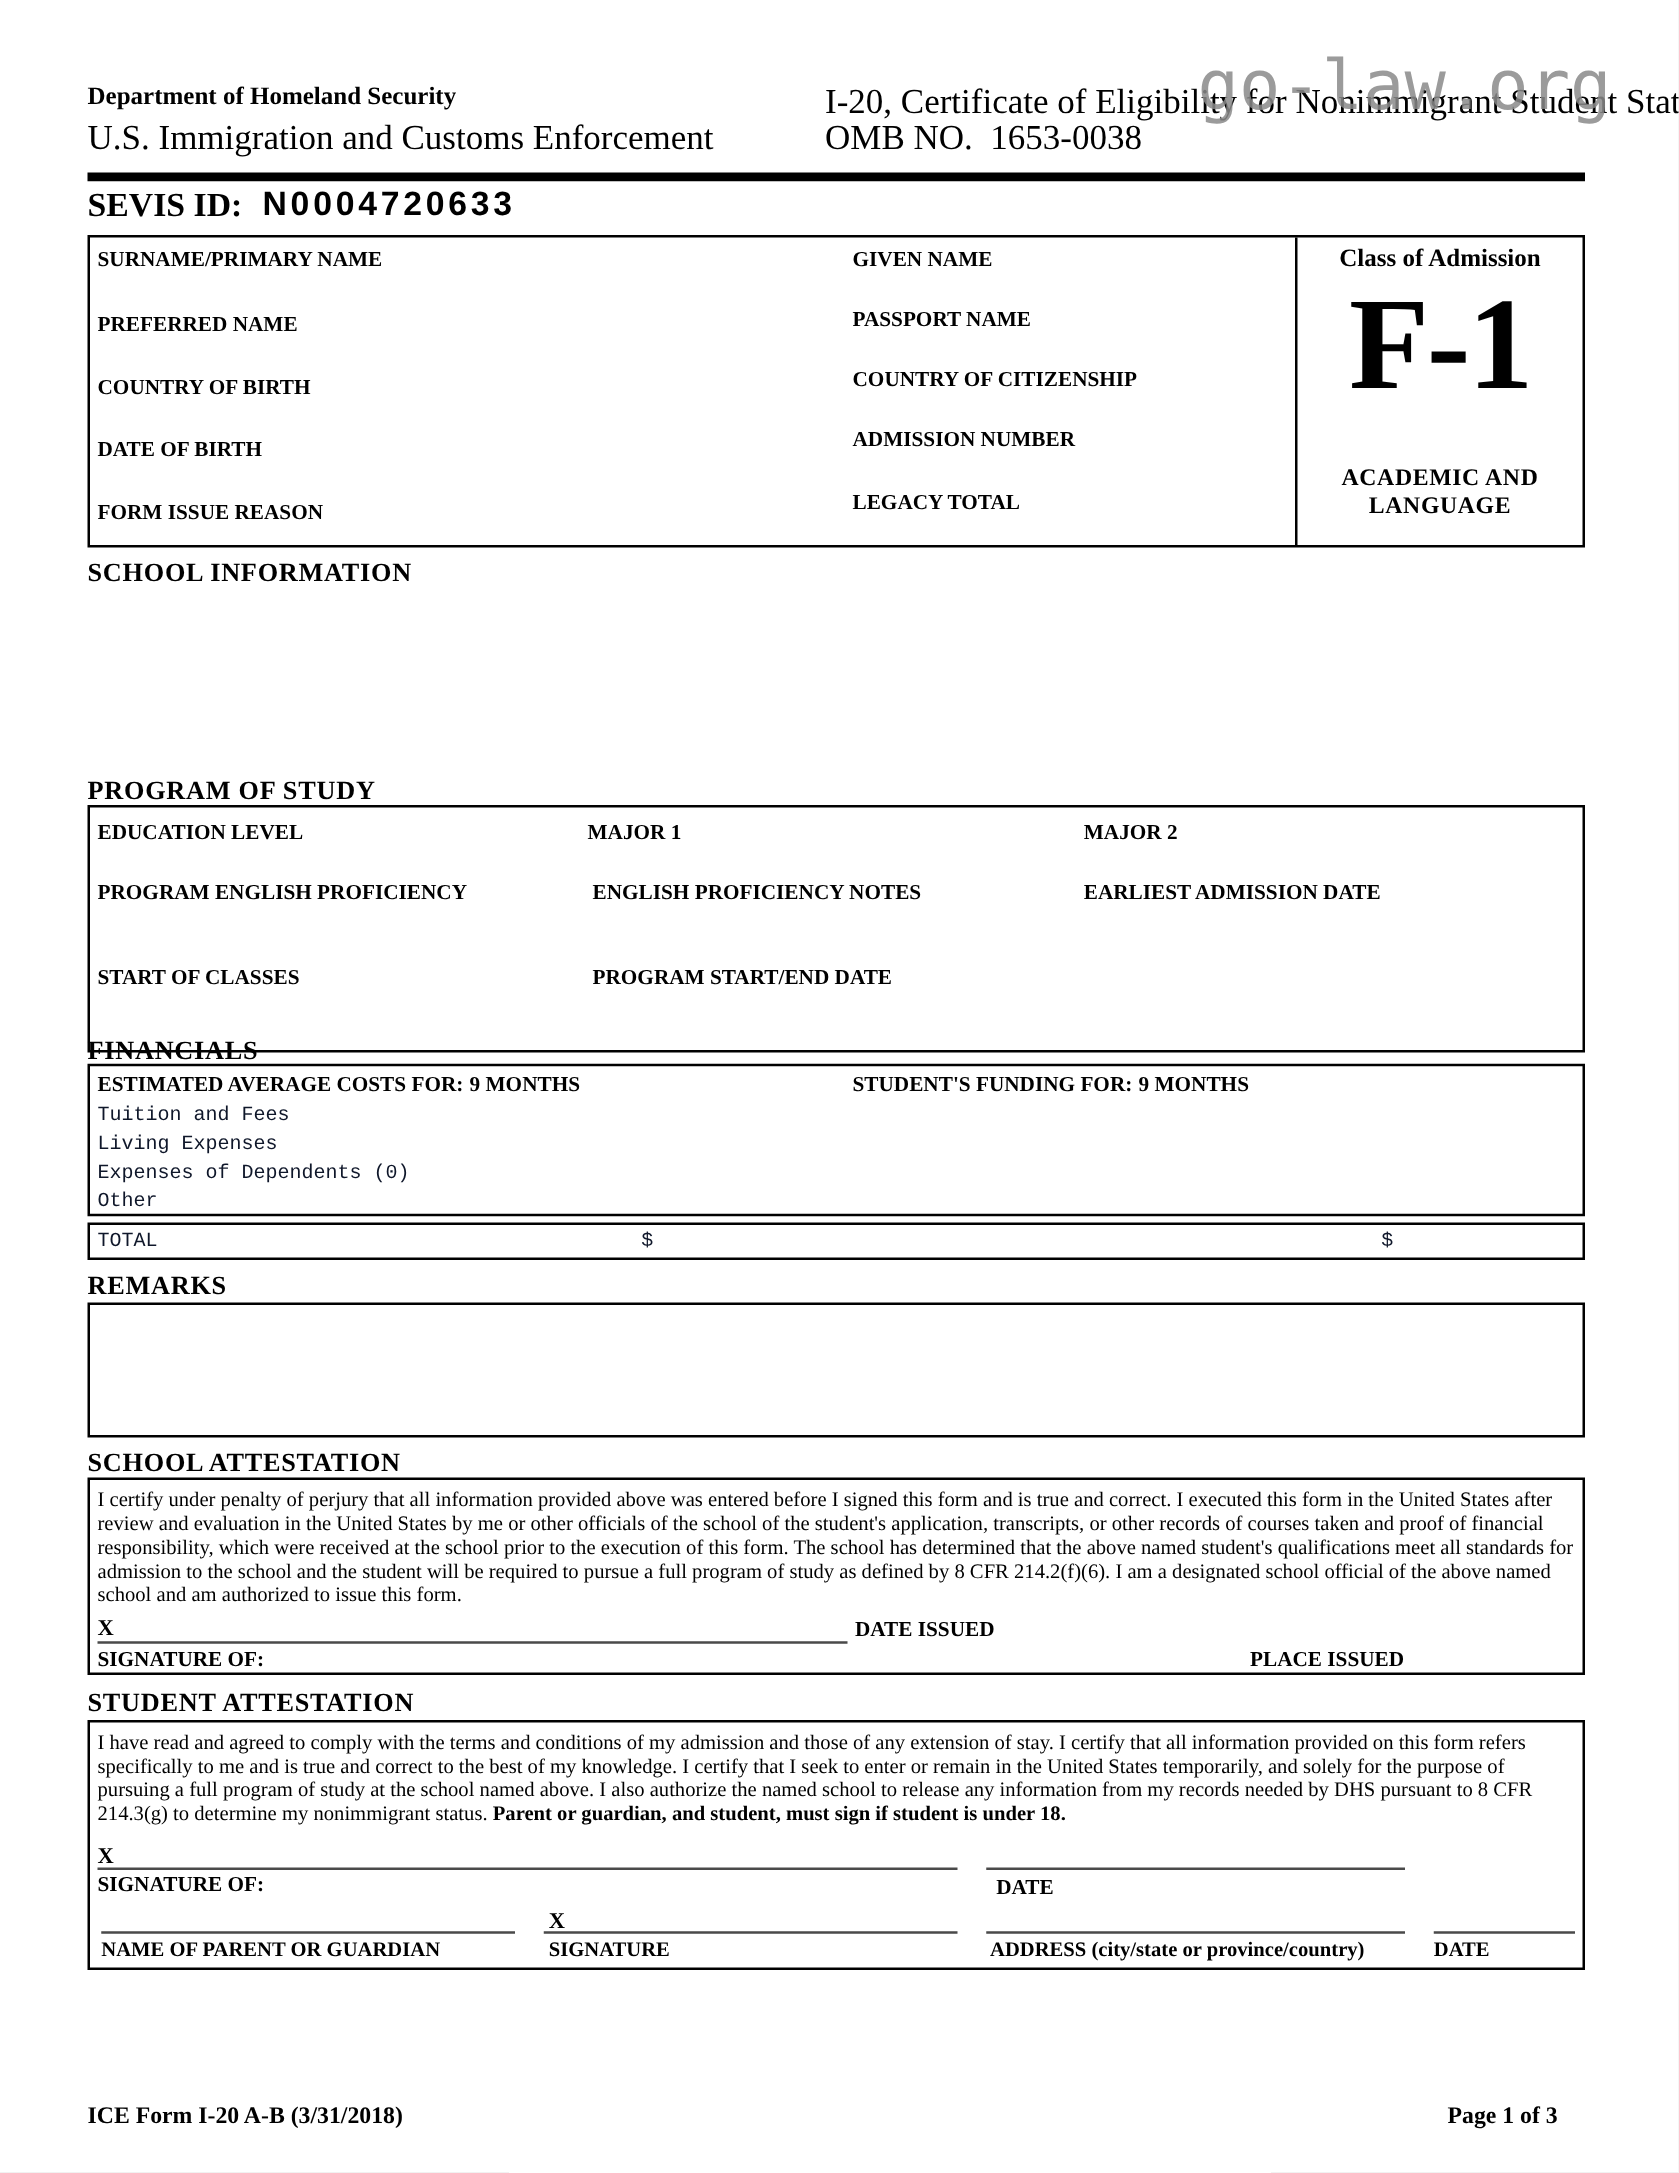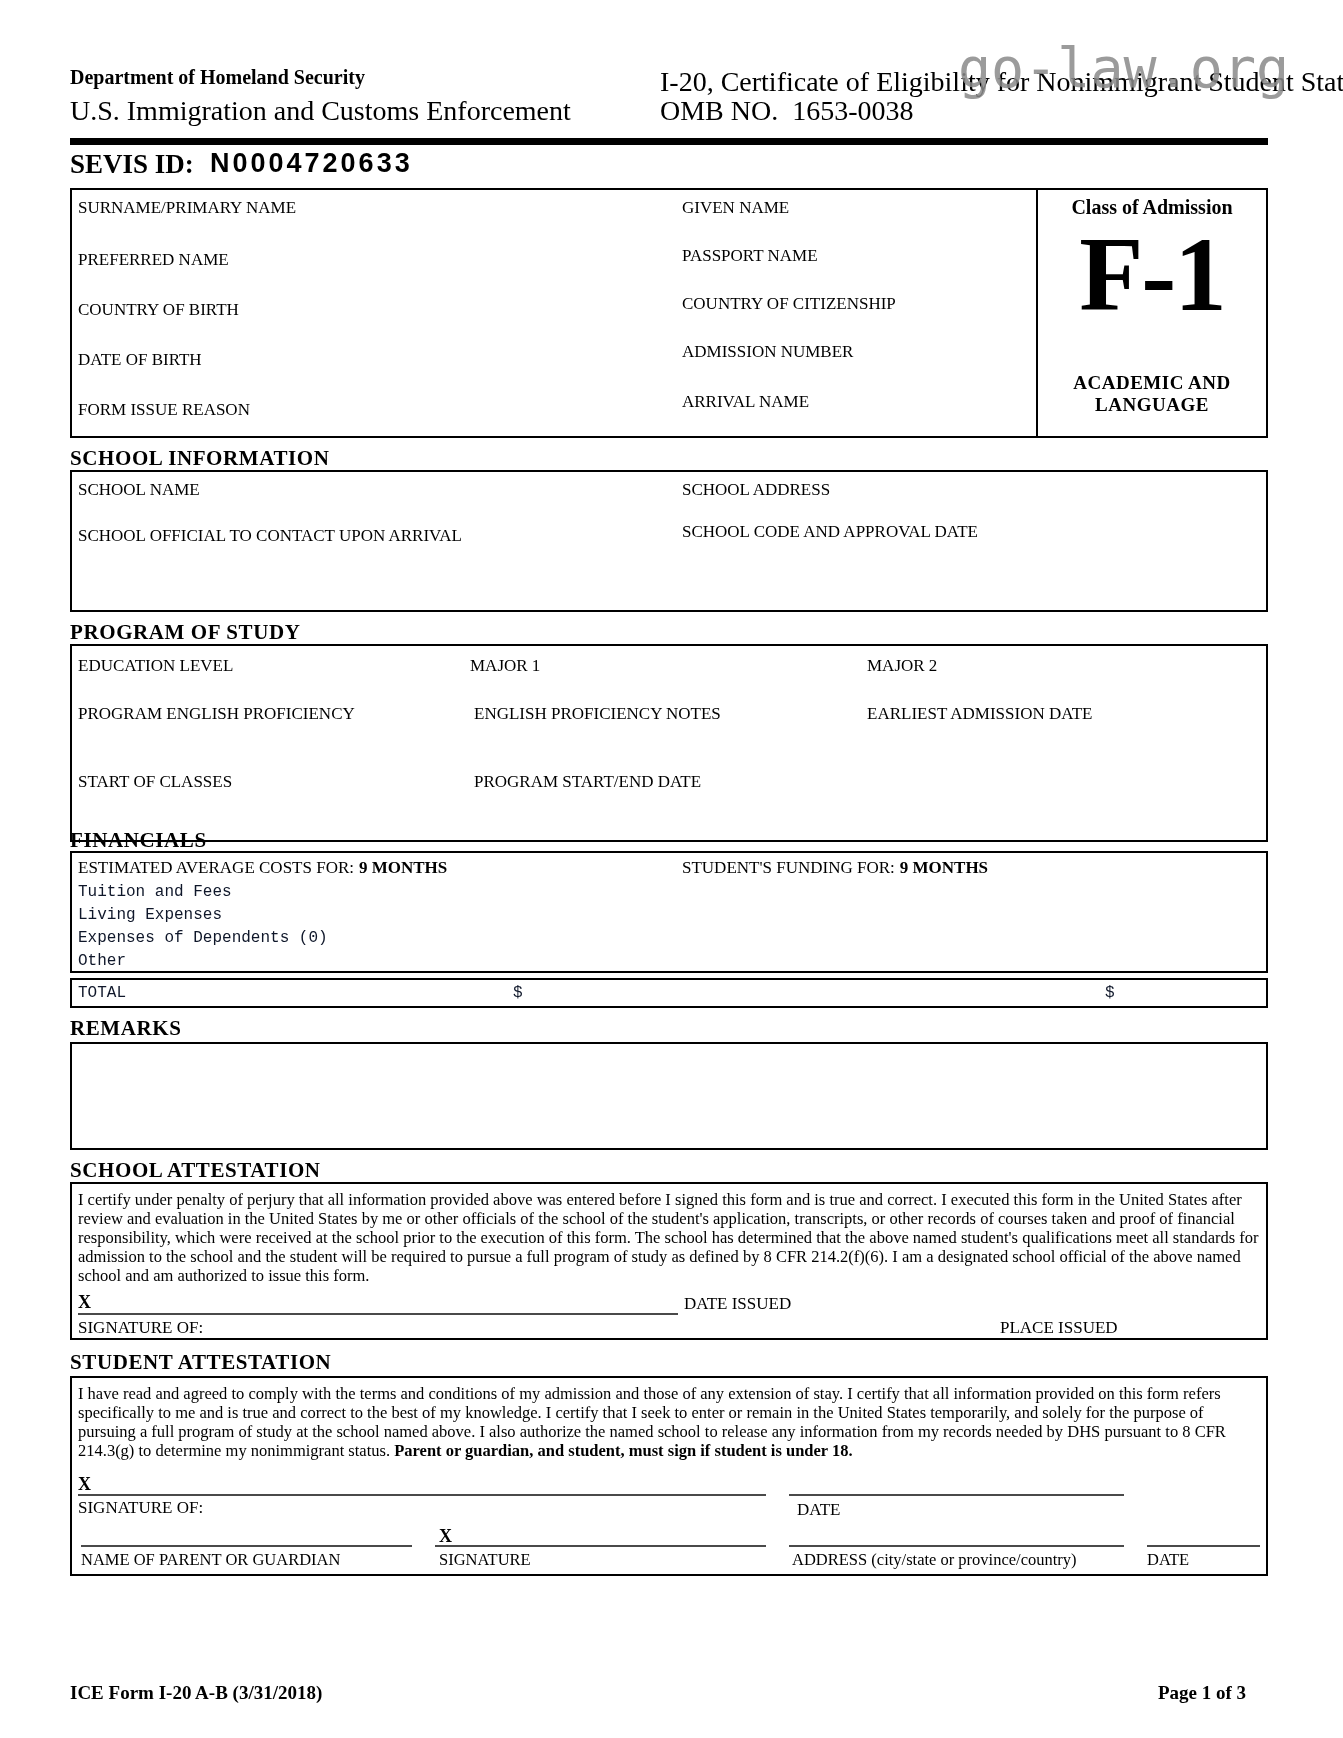--- a/index.html
+++ b/index.html
@@ -6,21 +6,21 @@
   #page{
     position:relative;
     width:1343px;height:1738px;
     background:#ffffff;
     font-family:"Liberation Serif", serif;
     color:#000;
     overflow:hidden;
     margin:0 auto;
   }
   .abs{position:absolute;}
-  .lbl{font-weight:normal;font-size:17px;white-space:nowrap;}
+  .lbl{font-weight:bold;font-size:17px;white-space:nowrap;}
   .rg{font-weight:bold;font-size:17px;margin-left:5px;white-space:nowrap;}
   .hdr{font-size:28px;white-space:nowrap;}
   .hdrb{font-size:20px;font-weight:bold;white-space:nowrap;}
   .sect{font-size:21px;font-weight:bold;letter-spacing:0.6px;white-space:nowrap;}
   .box{position:absolute;border:2px solid #000;background:#fff;box-sizing:border-box;}
   .mono{font-family:"Liberation Mono", monospace;font-size:16px;color:#0f172a;white-space:pre;}
   .para{font-size:16.5px;line-height:19px;color:#000;}
   .xmark{font-weight:bold;font-size:18px;}
   .sigline{position:absolute;border-bottom:2px solid #4a4a4a;height:0;}
   .pre{white-space:pre;}
@@ -56,37 +56,31 @@
     <div class="abs lbl" style="left:6px;top:8px;">SURNAME/PRIMARY NAME</div>
     <div class="abs lbl" style="left:6px;top:60px;">PREFERRED NAME</div>
     <div class="abs lbl" style="left:6px;top:110px;">COUNTRY OF BIRTH</div>
     <div class="abs lbl" style="left:6px;top:160px;">DATE OF BIRTH</div>
     <div class="abs lbl" style="left:6px;top:210px;">FORM ISSUE REASON</div>
 
     <div class="abs lbl" style="left:610px;top:8px;">GIVEN NAME</div>
     <div class="abs lbl" style="left:610px;top:56px;">PASSPORT NAME</div>
     <div class="abs lbl" style="left:610px;top:104px;">COUNTRY OF CITIZENSHIP</div>
     <div class="abs lbl" style="left:610px;top:152px;">ADMISSION NUMBER</div>
-    <div class="abs lbl" style="left:610px;top:202px;">ARRIVAL NAME</div>
+    <div class="abs lbl" style="left:610px;top:202px;">LEGACY TOTAL</div>
 
     <div class="abs" style="left:964px;top:0;right:0;bottom:0;border-left:2px solid #000;">
       <div class="abs classbox-label" style="left:0;right:0;top:6px;">Class of Admission</div>
       <div class="abs f1" style="left:0;right:0;top:32px;">F-1</div>
       <div class="abs classbox-sub" style="left:0;right:0;top:182px;">ACADEMIC AND</div>
       <div class="abs classbox-sub" style="left:0;right:0;top:204px;">LANGUAGE</div>
     </div>
   </div>
 
   <div class="abs sect" style="left:70px;top:446px;">SCHOOL INFORMATION</div>
-  <div class="box" style="left:70px;top:470px;width:1198px;height:142px;">
-    <div class="abs lbl" style="left:6px;top:8px;">SCHOOL NAME</div>
-    <div class="abs lbl" style="left:610px;top:8px;">SCHOOL ADDRESS</div>
-    <div class="abs lbl" style="left:6px;top:54px;">SCHOOL OFFICIAL TO CONTACT UPON ARRIVAL</div>
-    <div class="abs lbl" style="left:610px;top:50px;">SCHOOL CODE AND APPROVAL DATE</div>
-  </div>
 
   <div class="abs sect" style="left:70px;top:620px;">PROGRAM OF STUDY</div>
   <div class="box" style="left:70px;top:644px;width:1198px;height:198px;">
     <div class="abs lbl" style="left:6px;top:10px;">EDUCATION LEVEL</div>
     <div class="abs lbl" style="left:398px;top:10px;">MAJOR 1</div>
     <div class="abs lbl" style="left:795px;top:10px;">MAJOR 2</div>
     <div class="abs lbl" style="left:6px;top:58px;">PROGRAM ENGLISH PROFICIENCY</div>
     <div class="abs lbl" style="left:402px;top:58px;">ENGLISH PROFICIENCY NOTES</div>
     <div class="abs lbl" style="left:795px;top:58px;">EARLIEST ADMISSION DATE</div>
     <div class="abs lbl" style="left:6px;top:126px;">START OF CLASSES</div>

